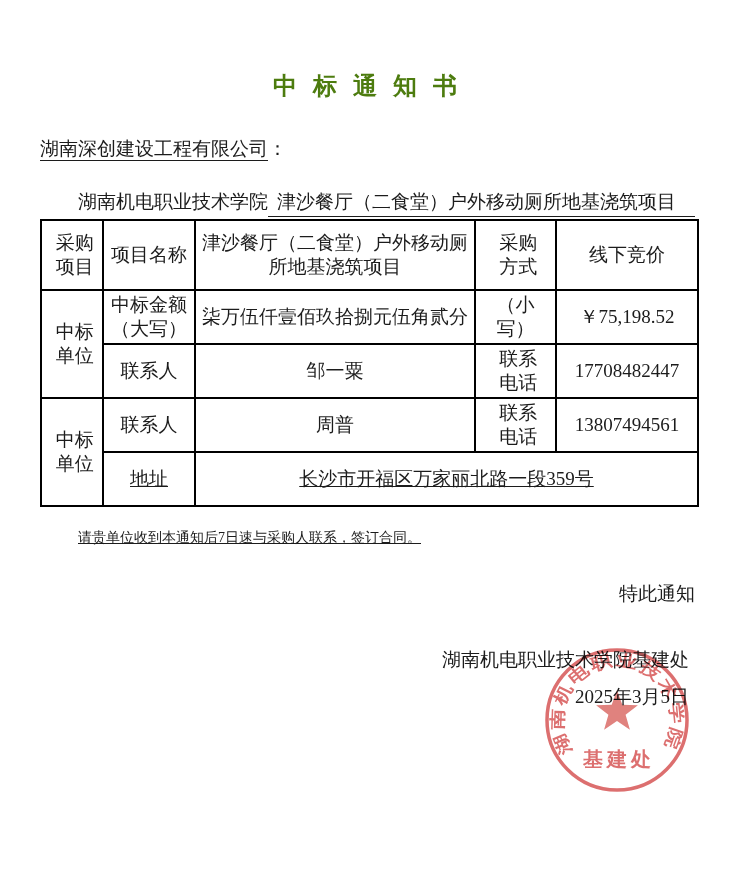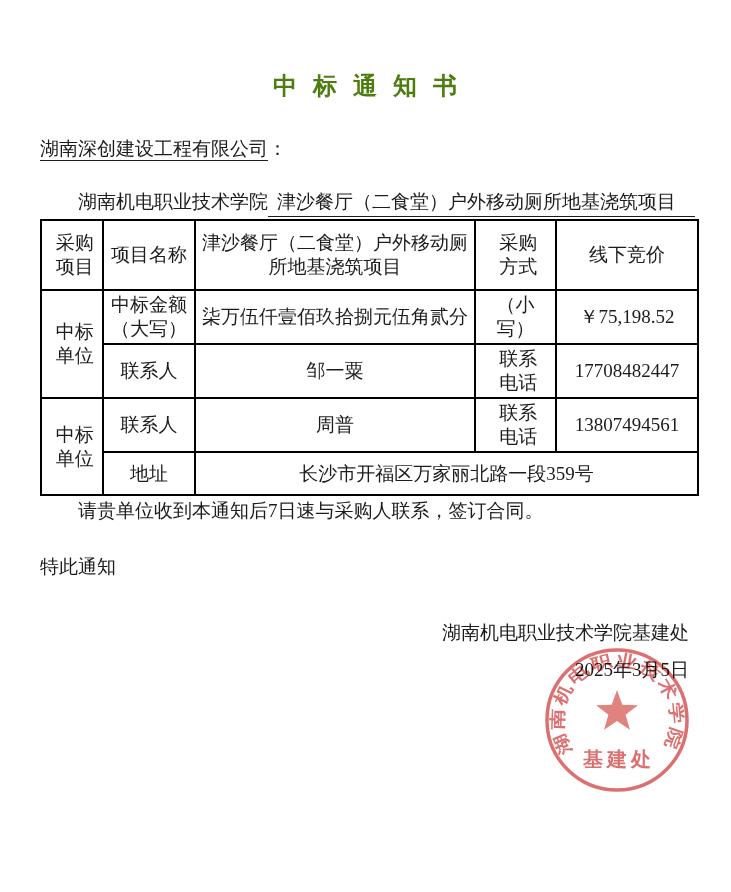--- a/index.html
+++ b/index.html
@@ -50,25 +50,25 @@
     text-align:center;
     vertical-align:middle;
     padding:2px 3px;
     line-height:24px;
     overflow:hidden;
   }
   tr.r1{height:70px;}
   tr.r2{height:49px;}
   tr.r3{height:47px;}
   tr.r4{height:49px;}
-  tr.r5{height:43px;}
+  tr.r5{height:54px;text-decoration:underline;}
   .w2{display:inline-block;max-width:2.3em;line-height:24px;text-align:right;}
-  .notice{margin-top:4px;font-size:19px;line-height:22px;}
+  .notice{margin-top:20px;font-size:14px;line-height:22px;text-decoration:underline;}
   .notice .indent{display:inline-block;width:38px;}
-  .hereby{margin-top:34px;font-size:19px;line-height:22px;}
+  .hereby{margin-top:34px;font-size:19px;line-height:22px;text-align:right;}
   .sig{margin-top:44px;text-align:right;font-size:19px;line-height:22px;padding-right:6px;}
   .sigdate{margin-top:15px;text-align:right;font-size:19px;line-height:22px;padding-right:6px;}
   .stamp{
     position:absolute;
     left:542px;top:645px;
     width:150px;height:150px;
     mix-blend-mode:multiply;
     opacity:.9;
     pointer-events:none;
   }

